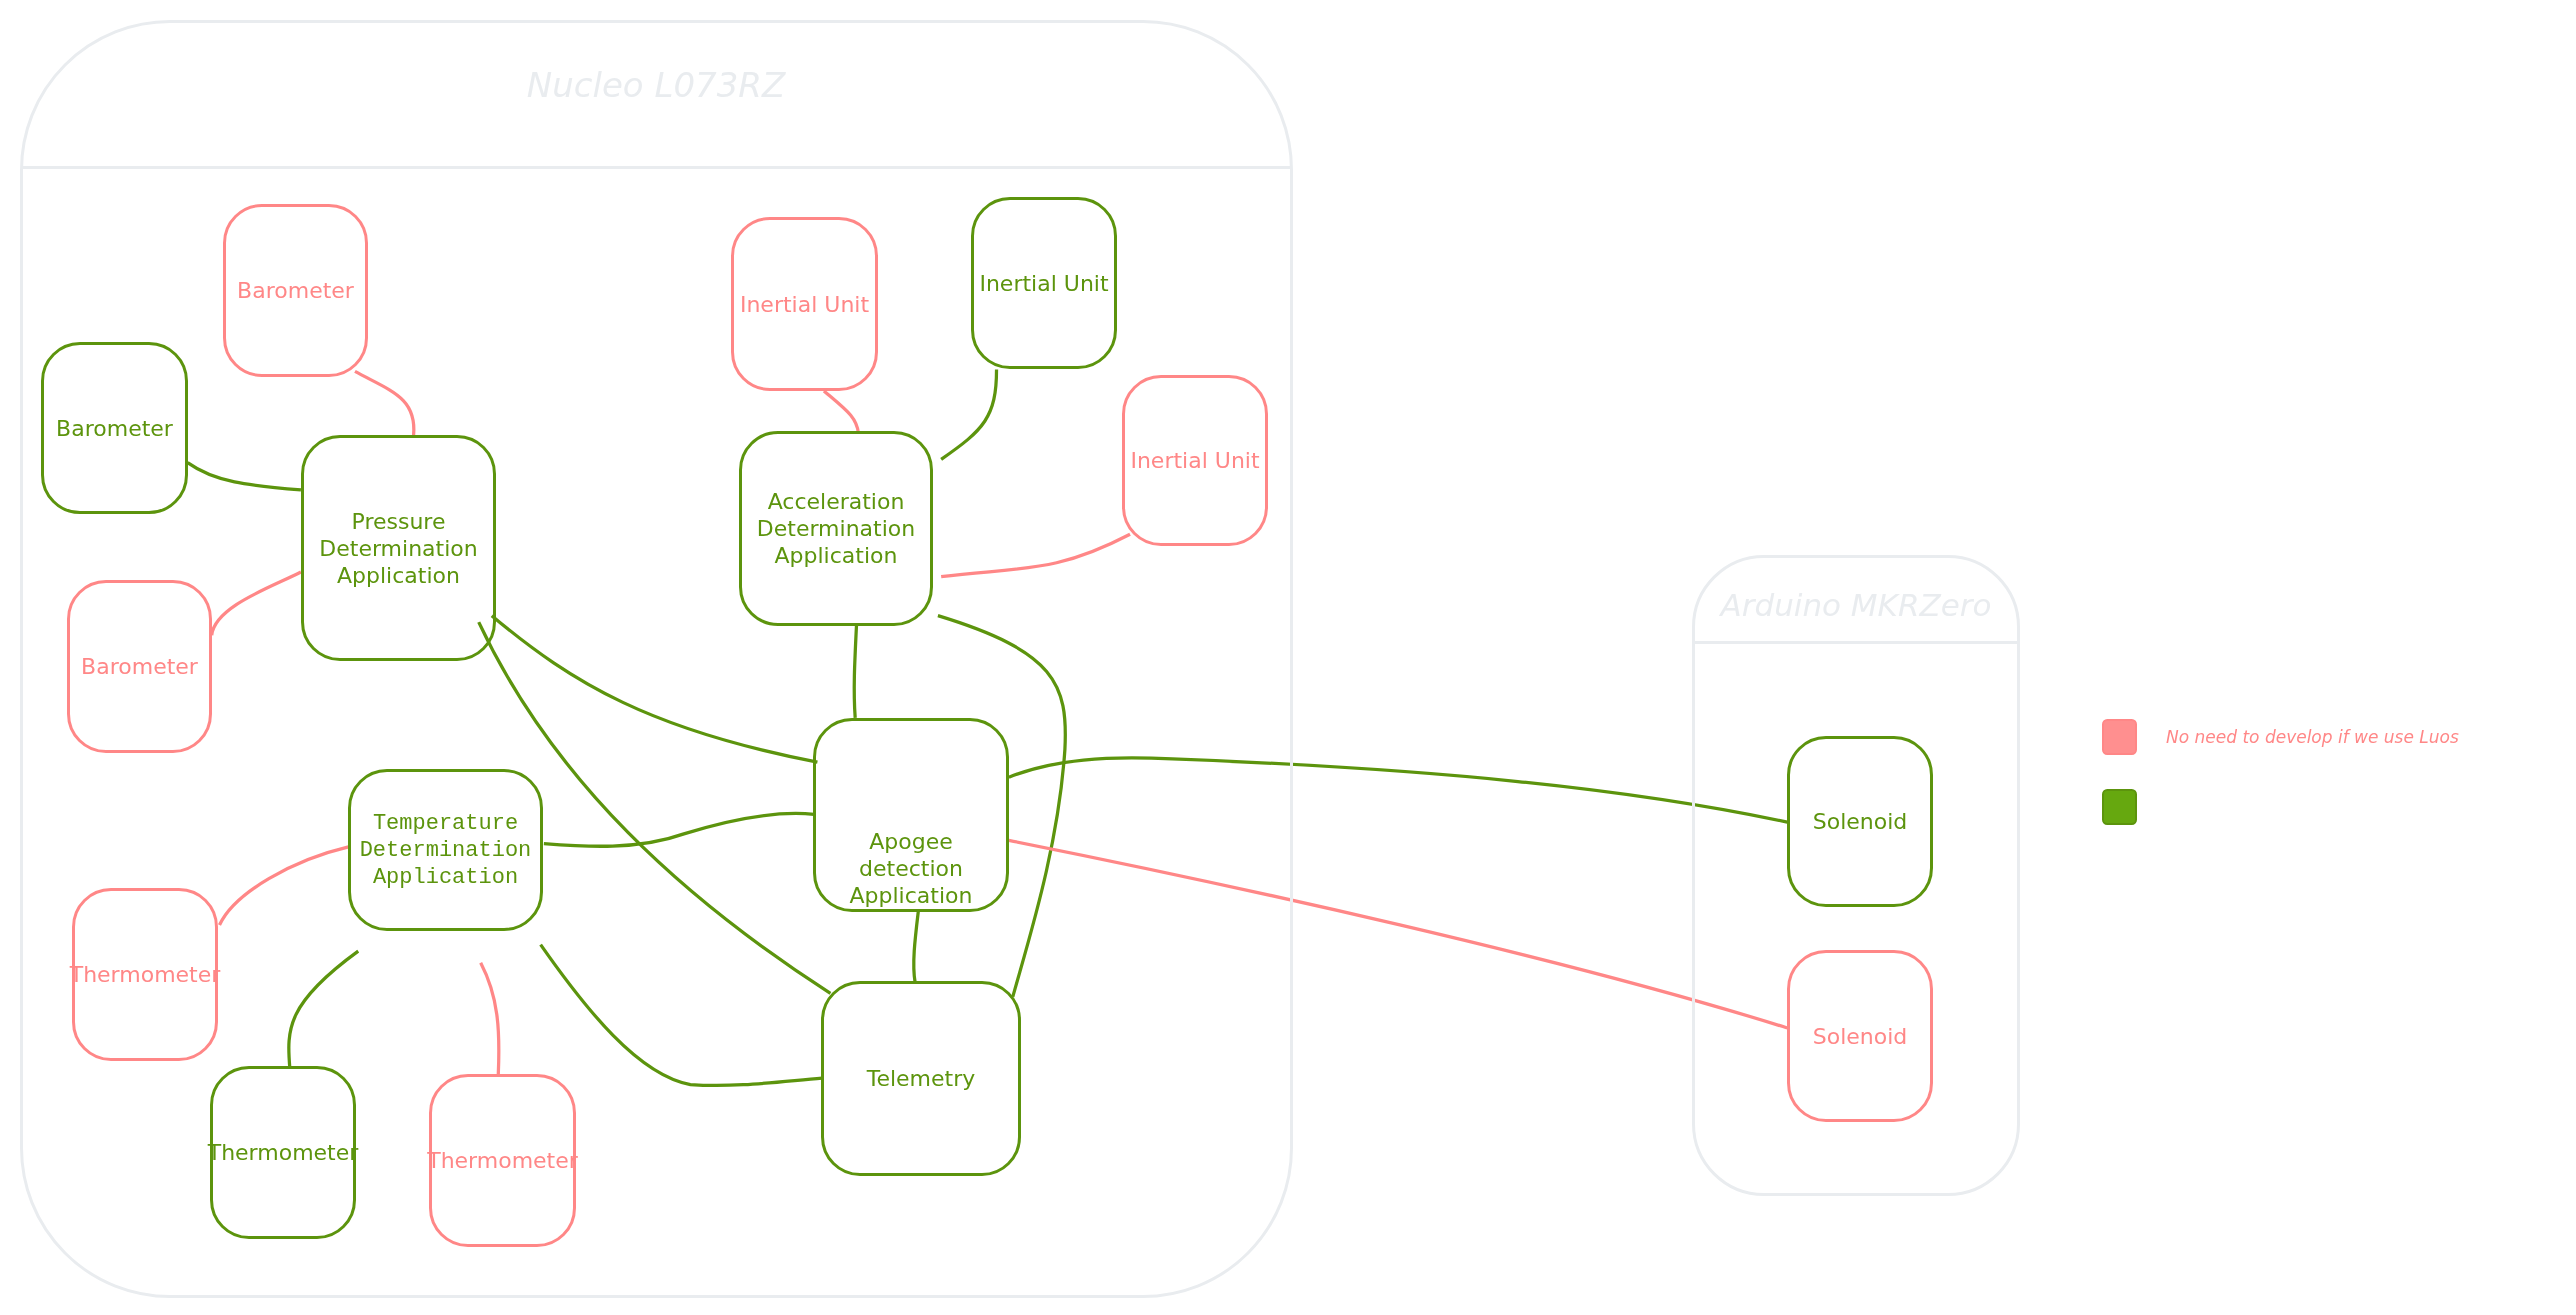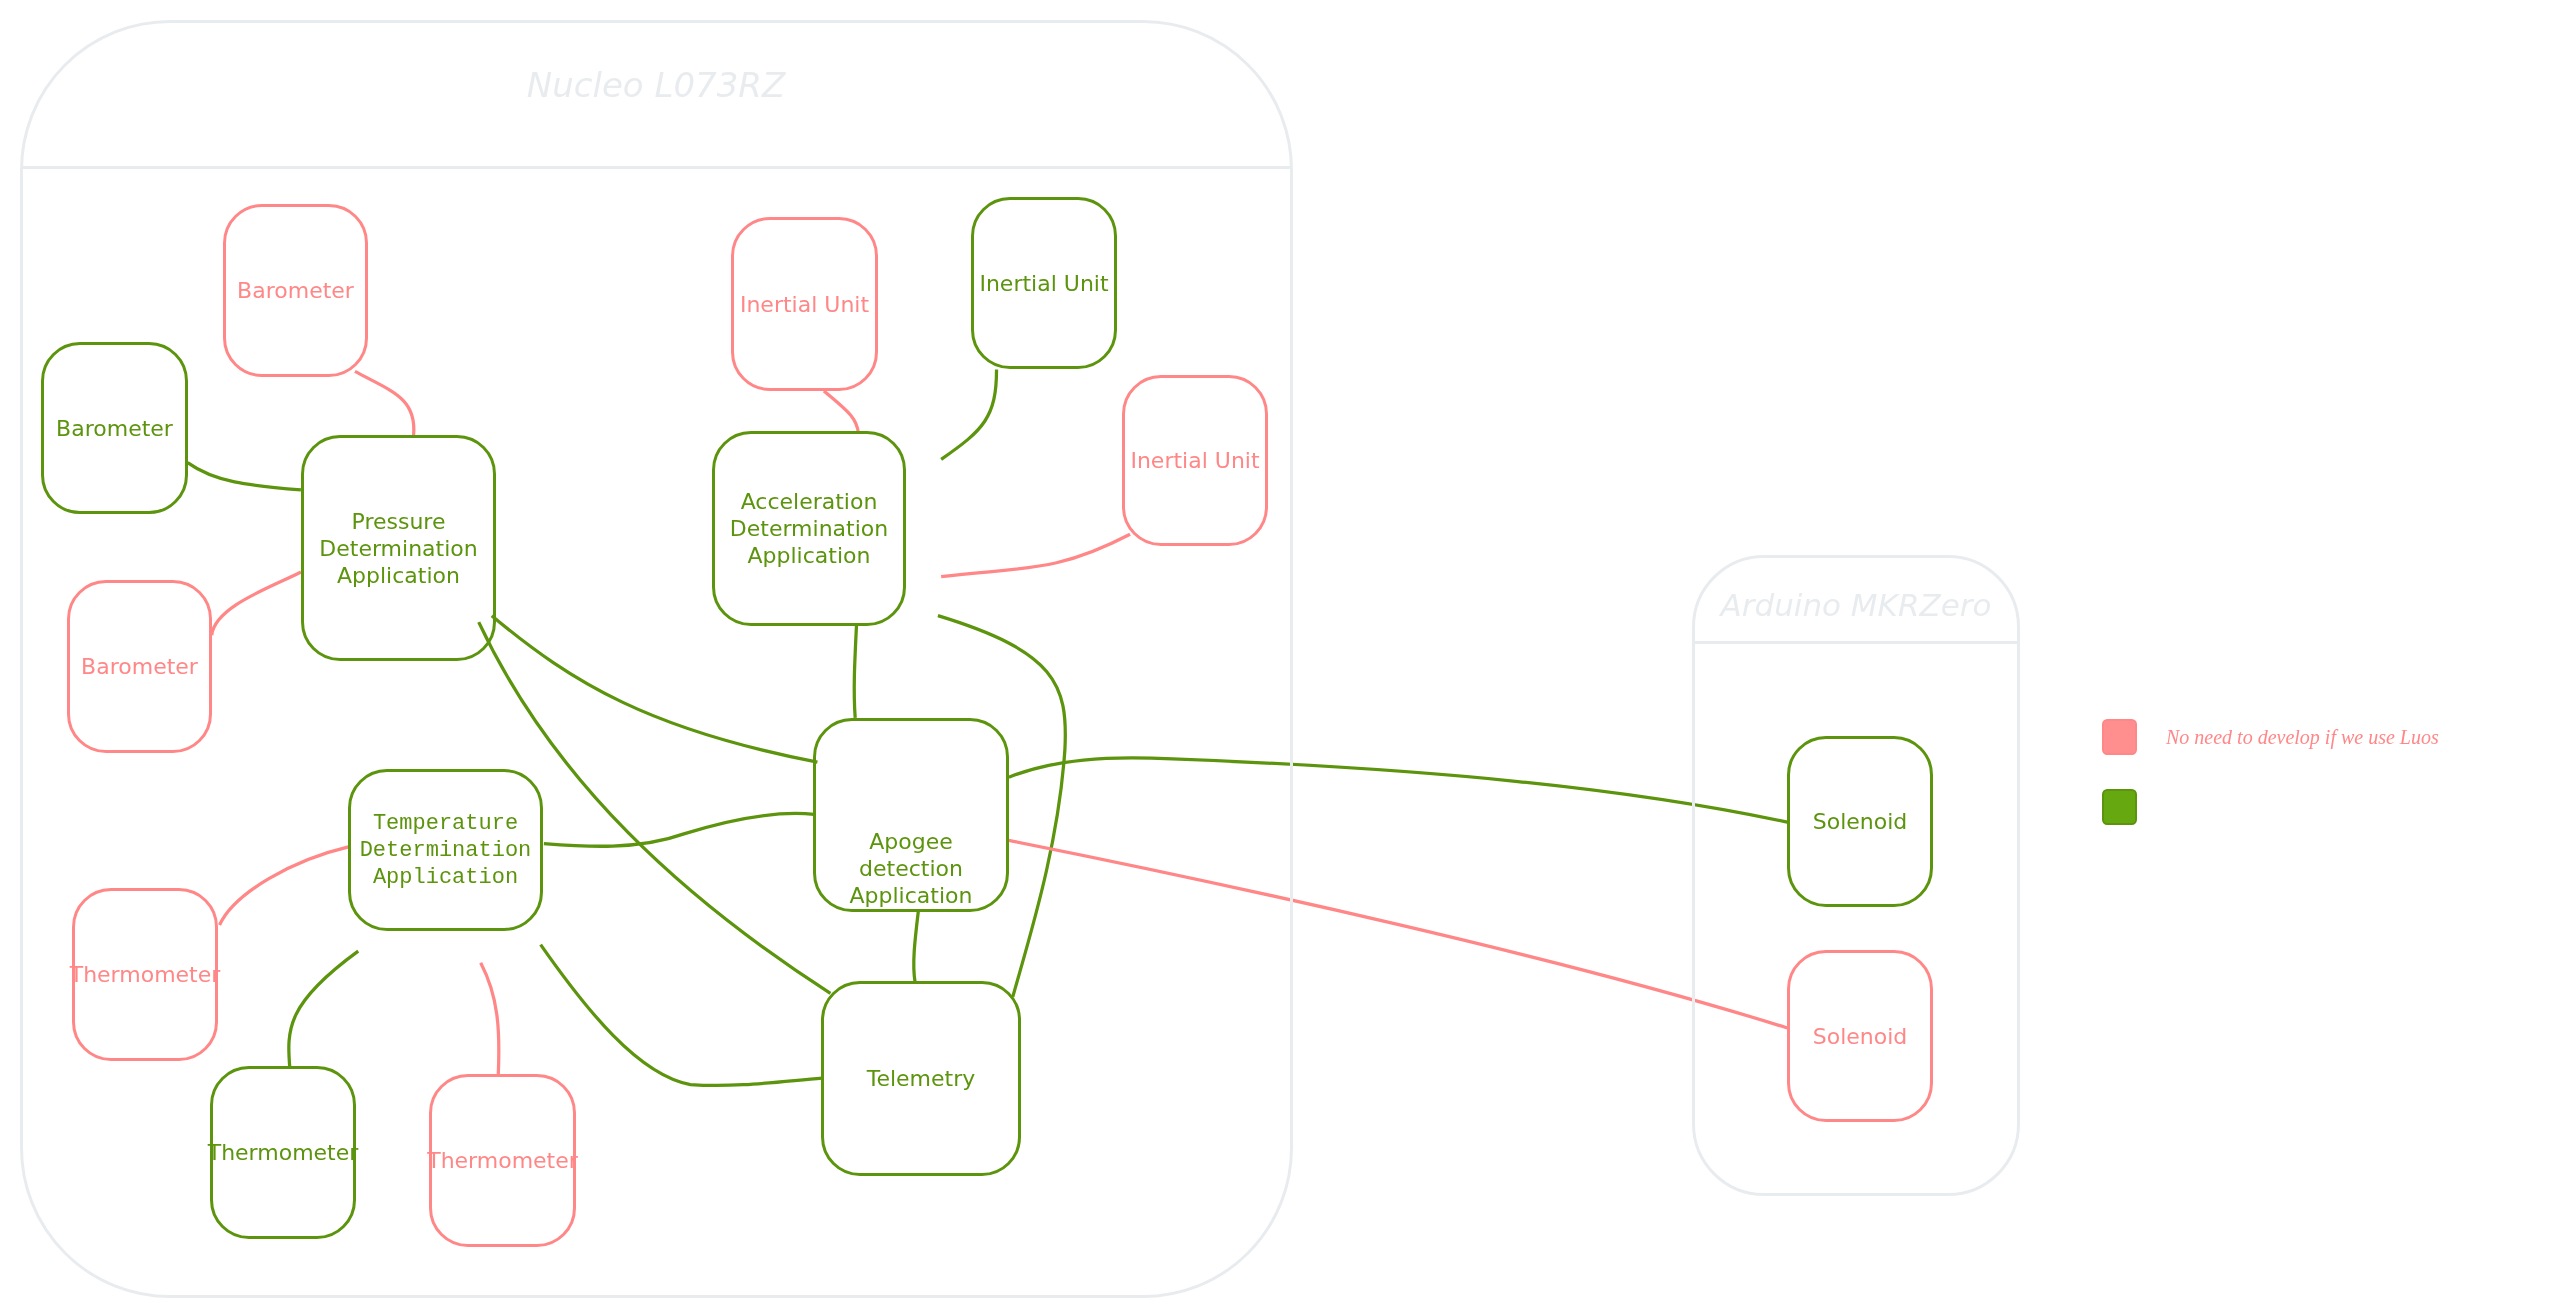--- a/index.html
+++ b/index.html
@@ -7,21 +7,21 @@
   svg#edges { position:absolute; left:0; top:0; width:2576px; height:1316px; }
   .container { position:absolute; border:3.3px solid #e9ecef; box-sizing:border-box; }
   .container .title { position:absolute; left:0; right:0; text-align:center; color:#e9ecef; font-size:34px; font-style:italic; font-family:"DejaVu Sans", sans-serif; }
   .container .divider { position:absolute; left:0; right:0; height:0; border-top:3.3px solid #e9ecef; }
   .node { position:absolute; box-sizing:border-box; border:3.3px solid; border-radius:39px; display:flex; align-items:center; justify-content:center; text-align:center; font-size:22px; line-height:27px; background:transparent; }
   .node.pink { border-color:#ff8787; color:#ff8787; }
   .node.green { border-color:#5c940d; color:#5c940d; }
   .node .label { white-space:pre-line; padding:0 3.9px; }
   .legend-item { position:absolute; display:flex; align-items:center; }
   .legend-swatch { width:35px; height:36px; border-radius:5.2px; box-sizing:border-box; border:2.6px solid; margin-right:29px; }
-  .legend-text { font-size:20px; font-style:italic;font-family:Liberation Serif, serif; }
+  .legend-text { font-size:17px; font-style:italic; }
 </style>
 </head>
 <body>
 
 <svg id="edges" xmlns="http://www.w3.org/2000/svg" viewBox="0 0 3955 2020" width="2576" height="1316">
   <path d="M 545 570 C 600 600, 640 610, 635 668" fill="none" stroke="#ff8787" stroke-width="5"></path>
   <path d="M 288 710 C 330 740, 380 745, 462 752" fill="none" stroke="#5c940d" stroke-width="5"></path>
   <path d="M 325 975 C 330 930, 420 900, 462 878" fill="none" stroke="#ff8787" stroke-width="5"></path>
   <path d="M 1265 600 C 1300 630, 1315 640, 1318 665" fill="none" stroke="#ff8787" stroke-width="5"></path>
   <path d="M 1530 567 C 1530 640, 1510 660, 1445 705" fill="none" stroke="#5c940d" stroke-width="5"></path>
@@ -66,21 +66,21 @@
   </div>
 <div class="node pink" style="left:731px; top:217px; width:147px; height:174px;">
     <span class="label">Inertial Unit</span>
   </div>
 <div class="node green" style="left:971px; top:197px; width:146px; height:172px;">
     <span class="label">Inertial Unit</span>
   </div>
 <div class="node pink" style="left:1122px; top:375px; width:146px; height:171px;">
     <span class="label">Inertial Unit</span>
   </div>
-<div class="node green" style="left:712px; top:431px; width:194px; height:195px;">
+<div class="node green" style="left:739px; top:431px; width:194px; height:195px;">
     <span class="label">Acceleration
 Determination
 Application</span>
   </div>
 <div class="node green" style="left:813px; top:718px; width:196px; height:194px; align-items:flex-end; ">
     <span class="label">Apogee detection
 Application</span>
   </div>
 <div class="node green" style="left:348px; top:769px; width:195px; height:162px;font-family:Liberation Mono, monospace;">
     <span class="label">Temperature

